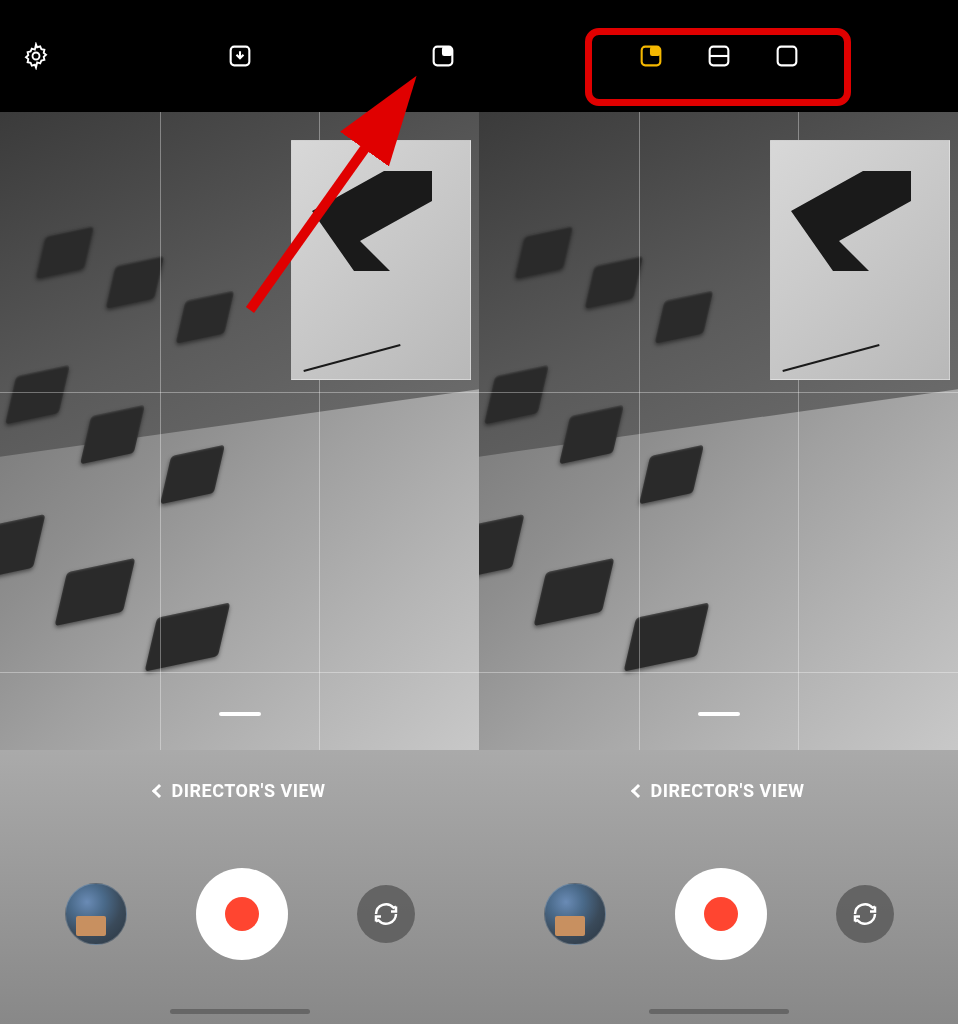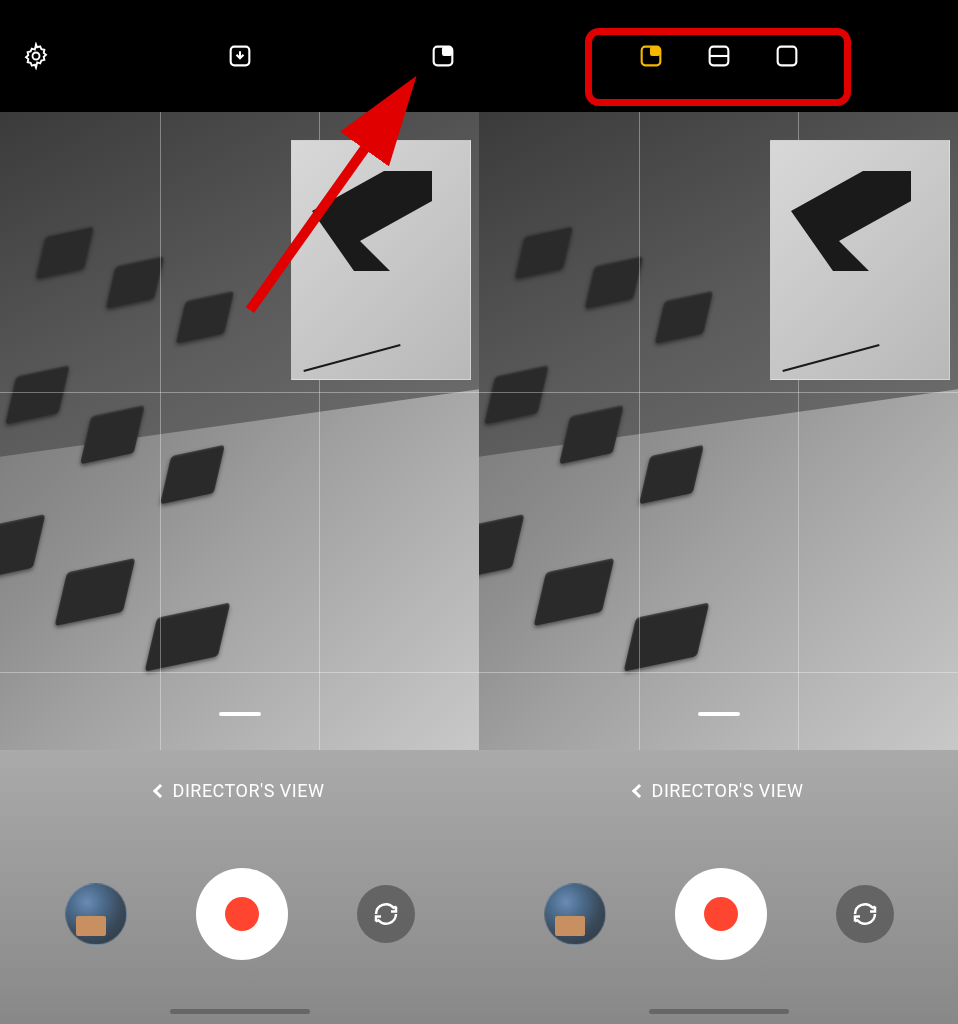--- a/index.html
+++ b/index.html
@@ -129,21 +129,21 @@
 .mode-row {
   position: absolute;
   top: 30px;
   left: 0; right: 0;
   display: flex;
   align-items: center;
   justify-content: center;
   gap: 8px;
   color: #fff;
   font-size: 18px;
-  font-weight: 400;
+  font-weight: 700;
   letter-spacing: 0.5px;
 }
 .chevron-left {
   display: inline-block;
   width: 10px; height: 10px;
   border-left: 3px solid #fff;
   border-bottom: 3px solid #fff;
   transform: rotate(45deg);
 }
 .bottom-row {

